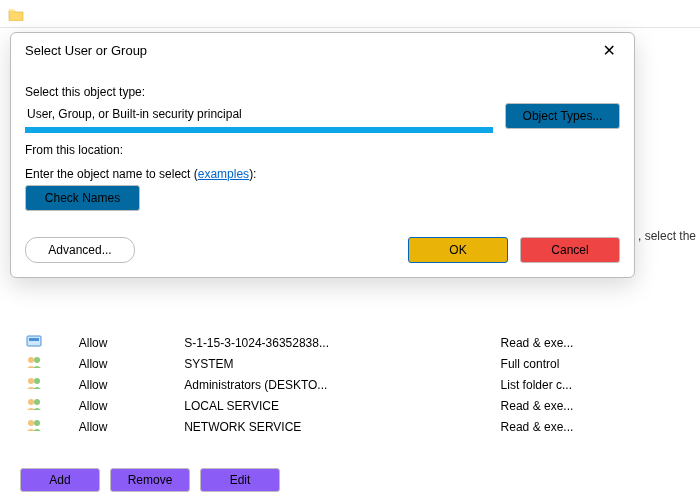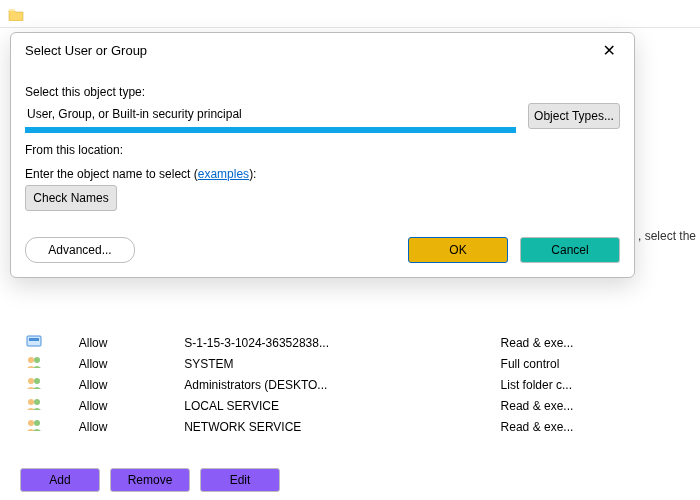--- a/index.html
+++ b/index.html
@@ -26,29 +26,29 @@
     
     .dialog { position: absolute; top: 32px; left: 10px; width: 625px; background: #fff; border: 1px solid #bbb; border-radius: 6px; box-shadow: 0 8px 24px rgba(0,0,0,.15); }
     .dialog-titlebar { height: 34px; display:flex; align-items:center; justify-content:space-between; padding: 0 10px 0 14px; }
     .dialog-title { font-size: 13px; }
     .close-x { font-size: 16px; cursor:pointer; padding: 4px 8px; }
     .dialog-body { padding: 8px 14px 14px 14px; }
     
     .field-label { font-size: 12px; margin: 10px 0 4px 0; }
     .row { display:flex; align-items:flex-start; gap: 12px; }
     .ro-field { flex:1; border:none; border-bottom: 6px solid #0ea5e9; padding: 4px 2px 6px 2px; font-size: 12px; background: transparent; }
-    .side-btn { width: 92px; height: 26px; background:#e5e5e5; border:1px solid #bdbdbd; border-radius:3px; font-size:12px; cursor:pointer; display:flex; align-items:center; justify-content:center; }
+    .side-btn { width: 115px; height: 26px; background:#0369a1; border:1px solid #bdbdbd; border-radius:3px; font-size:12px; cursor:pointer; display:flex; align-items:center; justify-content:center; }
     
     .name-box { flex:1; border:1px solid #888; height: 58px; padding: 4px 6px; font-size:12px; resize:none; }
     .link { color: #0066cc; text-decoration: underline; cursor:pointer; }
     
     .dialog-footer { display:flex; justify-content:space-between; align-items:center; margin-top: 26px; }
     .footer-right { display:flex; gap:12px; }
     .pri-btn { width: 100px; height: 26px; background:#eab308; border:1px solid #0067c0; border-radius:3px; font-size:12px; cursor:pointer; display:flex; align-items:center; justify-content:center; }
-    .sec-btn { width: 100px; height: 26px; background:#14b8a6; border:1px solid #bdbdbd; border-radius:3px; font-size:12px; cursor:pointer; display:flex; align-items:center; justify-content:center; }
+    .sec-btn { width: 100px; height: 26px; background:#ef4444; border:1px solid #bdbdbd; border-radius:3px; font-size:12px; cursor:pointer; display:flex; align-items:center; justify-content:center; }
     .adv-btn { width: 110px; height:26px; background:#fff; border:1px solid #bdbdbd; border-radius:12px; font-size:12px; cursor:pointer; display:flex; align-items:center; justify-content:center; }
   </style>
 </head>
 <body>
 
 <div class="parent-window">
   <div class="parent-titlebar">
     <svg class="folder-icon" viewBox="0 0 16 14">
         <path d="M1 3 h5 l1.5 2 H15 v8 a1 1 0 0 1 -1 1 H2 a1 1 0 0 1 -1 -1 Z" fill="#ffd86b" stroke="#caa62f" stroke-width="0.5"></path>
         <path d="M1 3 a1 1 0 0 1 1 -1 h4 l1.5 2 H1 Z" fill="#ffe9a8"></path>

